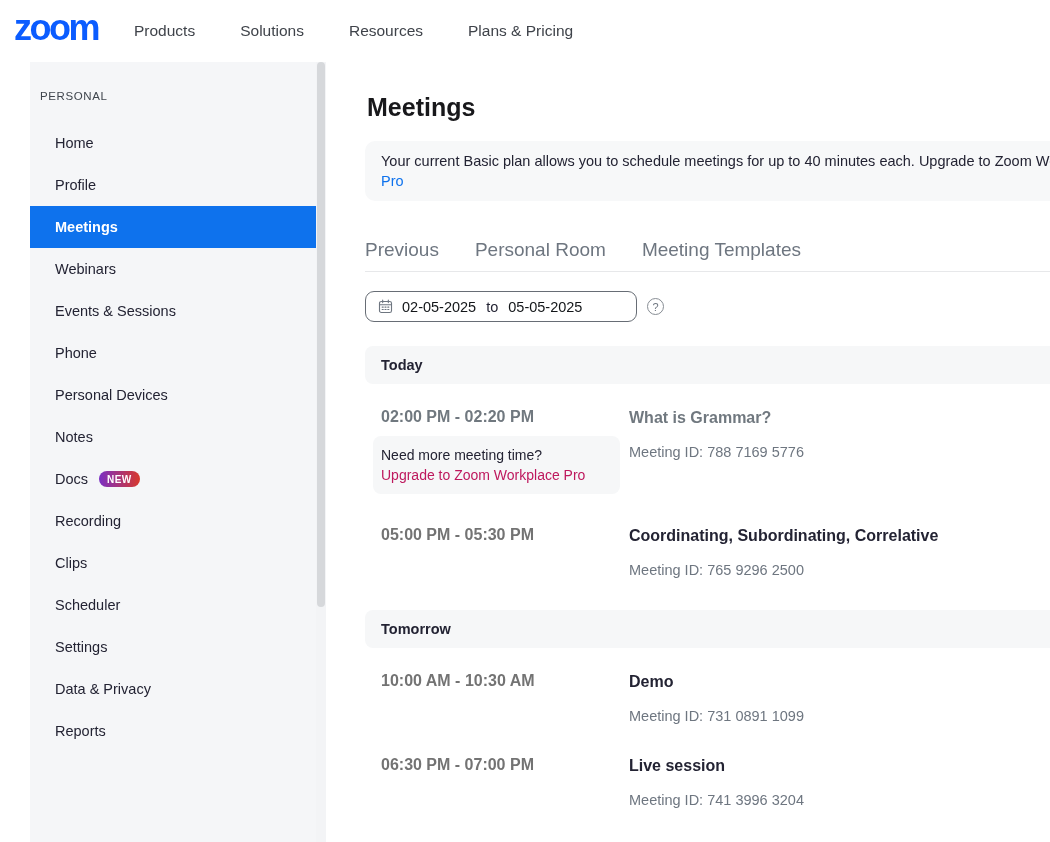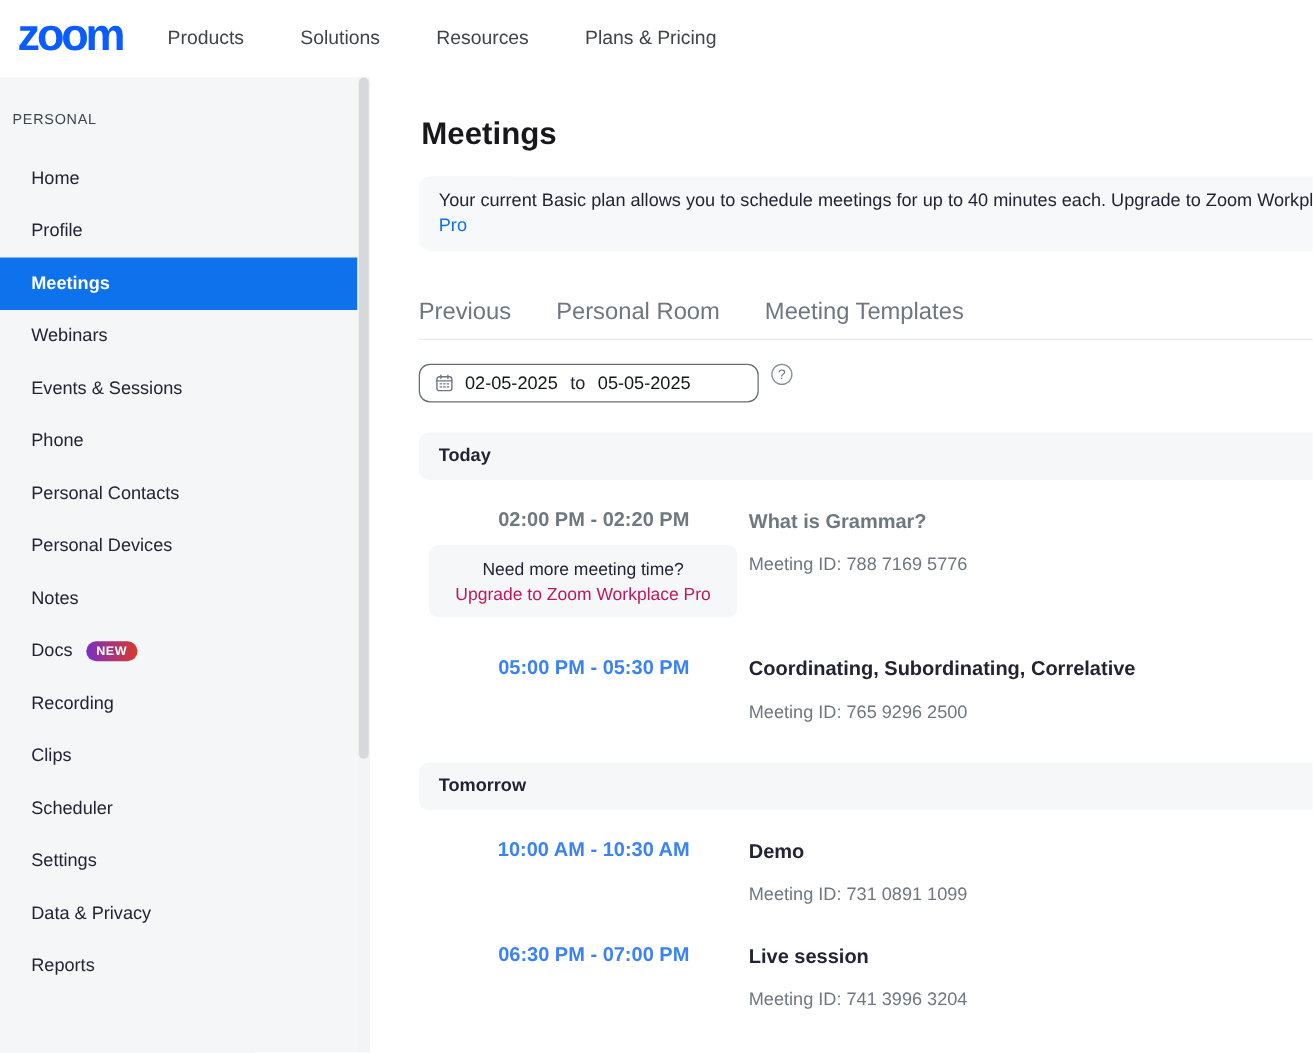--- a/index.html
+++ b/index.html
@@ -7,21 +7,21 @@
               font-family:"Liberation Sans", sans-serif; color:#232333; }
 
   
   .header { height:62px; background:#fff; display:flex; align-items:center; }
   .logo { font-size:36px; font-weight:800; color:#0b5cff; letter-spacing:-2.5px;
           margin:0 0 6px 14px; line-height:1; }
   .top-nav { display:flex; gap:45px; margin-left:36px; }
   .top-nav a { font-size:15.5px; font-weight:500; color:#3f434a; text-decoration:none; cursor:pointer; }
 
   
-  .layout { display:flex; height:780px; }
+  .layout { display:flex; height:780px;padding-left:30px; }
   .sidebar { width:286px; background:#f5f6f8; flex:0 0 286px; }
   .scroll-gutter { width:10px; flex:0 0 10px; background:#f3f4f6; position:relative; }
   .scroll-thumb { position:absolute; left:1px; top:0; width:8px; height:545px;
                   background:#d6d8db; border-radius:5px; }
   .main { flex:1; background:#fff; padding-left:39px; min-width:0; }
 
   
   .side-section-label { font-size:11.5px; letter-spacing:.6px; color:#3f454d;
                         padding:28px 0 0 10px; font-weight:400; }
   .side-list { margin-top:20px; }
@@ -40,36 +40,36 @@
   .notice .line1 { white-space:nowrap; color:#232333; }
   .notice .line2 a { color:#0e72ed; text-decoration:none; cursor:pointer; }
 
   .tabs-wrap { width:980px; margin-top:27px; border-bottom:1px solid #e7e8ea;
                display:flex; align-items:center; gap:36px; height:44px; position:relative; }
   .tab { font-size:19px; font-weight:500; color:#6e7680; cursor:pointer; white-space:nowrap; }
   .tab.active { color:#0e72ed; }
   .tab.hl { border:3px solid #e8512b; border-radius:7px; padding:5px 9px 6px;
             margin:0 -12px -2px -12px; position:relative; z-index:2; background:transparent; }
 
-  .date-row { display:flex; margin-top:19px; }
+  .date-row { display:flex; align-items:center; margin-top:19px; }
   .date-input { display:flex; align-items:center; gap:9px; width:272px; height:31px;
                 border:1px solid #676d75; border-radius:9px; padding:0 12px;
                 font-size:14.5px; color:#131619; background:#fff; cursor:pointer; }
   .date-input .sep { color:#232333; margin:0 1px; }
   .help-icon { width:17px; height:17px; border:1.5px solid #878d94; border-radius:50%;
                display:flex; align-items:center; justify-content:center; font-size:11px;
                color:#6e7680; margin-left:10px; cursor:pointer; font-weight:400; }
 
   .day-band { width:980px; height:38px; background:#f6f7f8; border-radius:8px;
               display:flex; align-items:center; padding-left:16px; margin-top:24px;
               font-size:14.5px; font-weight:700; color:#232333; }
 
   .meeting-row { display:flex; margin:24px 0 32px; }
-  .col-time { width:264px; padding-left:16px; flex:0 0 264px;text-align:center; }
-  .time { font-size:16px; font-weight:700; color:#3b82f6; }
+  .col-time { width:264px; padding-left:16px; flex:0 0 264px; }
+  .time { font-size:16px; font-weight:700; color:#737373; }
   .meeting-row.muted .time, .meeting-row.muted .m-title { color:#70787f; }
   .upgrade-card { width:247px; background:#f6f7f8; border-radius:8px; margin:10px 0 0 -8px;
                   padding:9px 8px; font-size:14px; line-height:20px; }
   .uc-link { color:#be185d; text-decoration:none; cursor:pointer; display:inline-block; }
   .col-info { padding-top:1px; }
   .m-title { font-size:16px; font-weight:700; color:#232333; cursor:pointer; }
   .m-id { font-size:14.5px; color:#6e7680; margin-top:17px; }
 </style>
 </head>
 <body>
@@ -115,24 +115,20 @@
   <div class="side-item">
     <span>Events &amp; Sessions</span>
 
   </div>
 
   <div class="side-item">
     <span>Phone</span>
 
   </div>
 
-  <div class="side-item">
-    <span>Personal Contacts</span>
-
-  </div>
 
   <div class="side-item">
     <span>Personal Devices</span>
 
   </div>
 
 
   <div class="side-item">
     <span>Notes</span>
 

